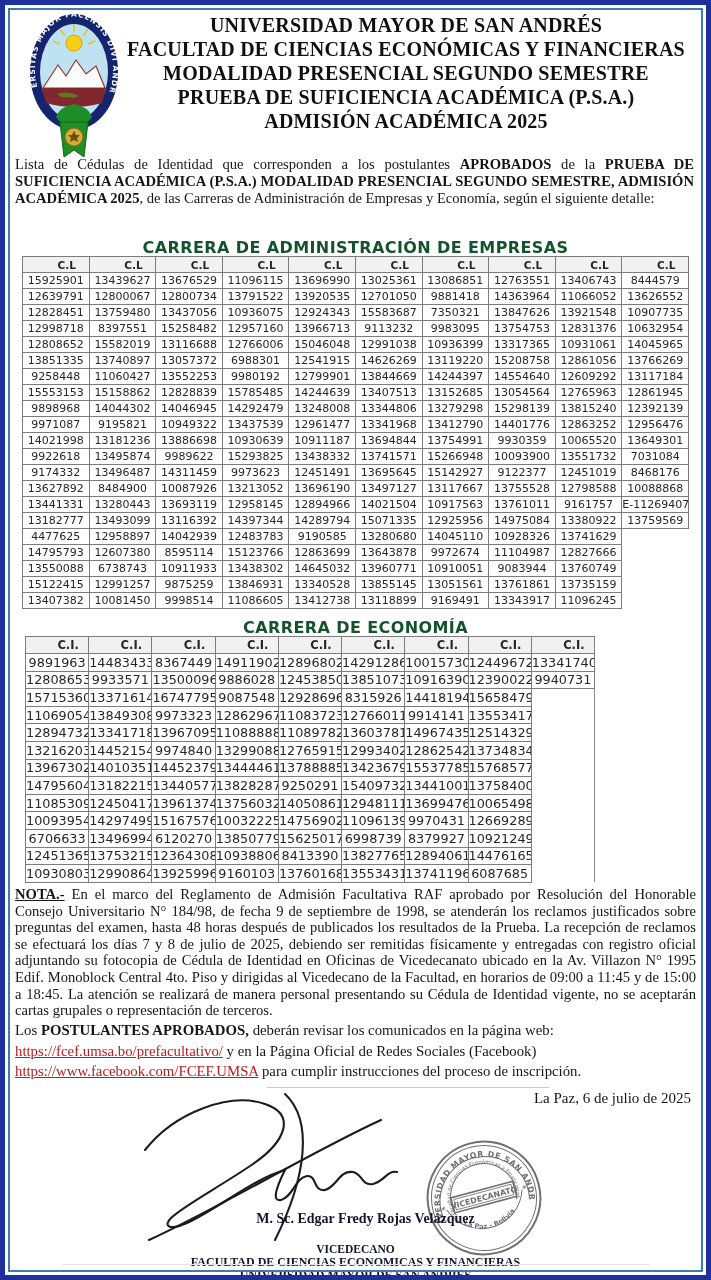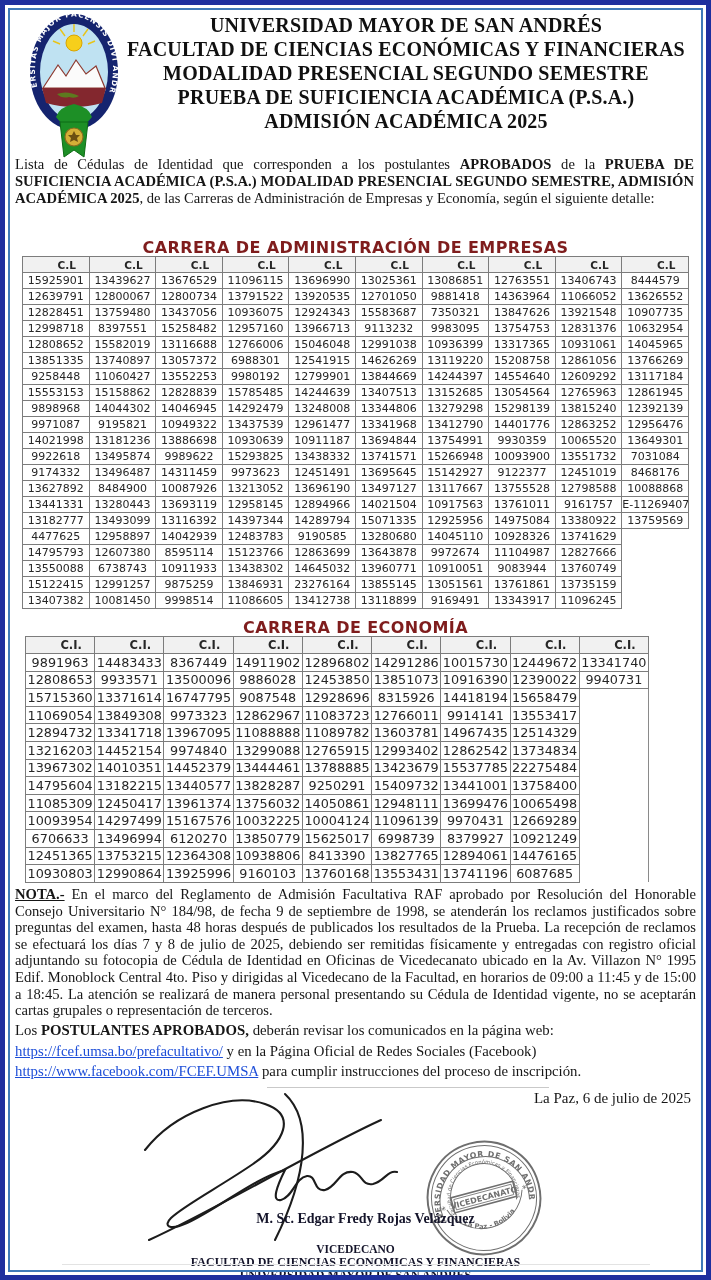--- a/index.html
+++ b/index.html
@@ -10,40 +10,40 @@
 
   
   #logo{position:absolute;left:27px;top:10px;width:94px;height:150px;}
   #header-titles{position:absolute;left:116px;top:13px;width:580px;text-align:center;
       font-weight:bold;font-size:20px;line-height:24px;letter-spacing:.2px;color:#101010;}
   
   #intro{position:absolute;left:15px;top:156px;width:679px;font-size:14.6px;line-height:16.8px;
       text-align:justify;}
   
   .tbl-title{position:absolute;left:0;width:711px;text-align:center;
-      font-family:"DejaVu Sans",sans-serif;font-weight:bold;font-size:16px;letter-spacing:.4px;color:#7f1d1d;}
+      font-family:"DejaVu Sans",sans-serif;font-weight:bold;font-size:16px;letter-spacing:.4px;color:#14532d;}
   #t1-title{top:238px;}
   #t2-title{top:618px;}
   .grid{border-collapse:collapse;table-layout:fixed;width:100%;}
   .grid th,.grid td{border:1px solid #7c7c7c;text-align:center;padding:0;
       font-family:"DejaVu Sans",sans-serif;color:#262626;white-space:nowrap;overflow:hidden;}
   .grid th{background:#f1f1f1;font-weight:bold;padding-left:22px;}
   #t1-wrap{position:absolute;left:22px;top:256px;width:667px;}
   #t1 th{height:15px;font-size:10.5px;}
   #t1 td{height:15px;font-size:11px;}
-  #t2-wrap{position:absolute;left:25px;top:636px;width:624px;border-radius:21px;}
+  #t2-wrap{position:absolute;left:25px;top:636px;width:570px;border-radius:21px;}
   #t2 th{height:16px;font-size:11.5px;}
   #t2 td{height:16.6px;font-size:12.8px;}
   .grid td.ghost{border:none;background:transparent;}
   #t2 td.ghost{border:none;border-right:1px solid #8a8a8a;}
 
   
   #nota{position:absolute;left:15px;top:886px;width:681px;font-size:14.6px;line-height:16.6px;text-align:justify;}
   #links{position:absolute;left:15px;top:1020px;width:681px;font-size:14.8px;line-height:20.6px;text-align:left;}
-  .doc-link{color:#1d4ed8;text-decoration:underline;cursor:pointer;}
+  .doc-link{color:#b91c1c;text-decoration:underline;cursor:pointer;}
   #date-line{position:absolute;right:20px;top:1090px;font-size:15px;}
 
   
   #sig-topline{position:absolute;left:267px;top:1087px;width:282px;height:1px;background:#c9c9c9;}
   #sig-scrawl{position:absolute;left:135px;top:1090px;width:330px;height:170px;}
   #stamp{position:absolute;left:416px;top:1130px;width:136px;height:136px;}
   #sig-text{position:absolute;left:0;top:1211px;width:711px;text-align:center;font-weight:bold;color:#14142a;}
   #sig-name{font-size:14px;line-height:16px;padding-left:20px;}
   #sig-role{font-size:11.5px;line-height:13px;margin-top:16px;}
   #sig-fac{font-size:12px;line-height:13px;}
@@ -334,21 +334,21 @@
           <td>10910051</td>
           <td>9083944</td>
           <td>13760749</td>
           <td class="ghost"></td>
         </tr>
         <tr>
           <td>15122415</td>
           <td>12991257</td>
           <td>9875259</td>
           <td>13846931</td>
-          <td>23276164</td>
+          <td>13340528</td>
           <td>13855145</td>
           <td>13051561</td>
           <td>13761861</td>
           <td>13735159</td>
           <td class="ghost"></td>
         </tr>
         <tr>
           <td>13407382</td>
           <td>10081450</td>
           <td>9998514</td>
@@ -448,21 +448,21 @@
           <td class="ghost"></td>
         </tr>
         <tr>
           <td>13967302</td>
           <td>14010351</td>
           <td>14452379</td>
           <td>13444461</td>
           <td>13788885</td>
           <td>13423679</td>
           <td>15537785</td>
-          <td>22275484</td>
+          <td>15768577</td>
           <td class="ghost"></td>
         </tr>
         <tr>
           <td>14795604</td>
           <td>13182215</td>
           <td>13440577</td>
           <td>13828287</td>
           <td>9250291</td>
           <td>15409732</td>
           <td>13441001</td>
@@ -478,21 +478,21 @@
           <td>12948111</td>
           <td>13699476</td>
           <td>10065498</td>
           <td class="ghost"></td>
         </tr>
         <tr>
           <td>10093954</td>
           <td>14297499</td>
           <td>15167576</td>
           <td>10032225</td>
-          <td>10004124</td>
+          <td>14756902</td>
           <td>11096139</td>
           <td>9970431</td>
           <td>12669289</td>
           <td class="ghost"></td>
         </tr>
         <tr>
           <td>6706633</td>
           <td>13496994</td>
           <td>6120270</td>
           <td>13850779</td>

